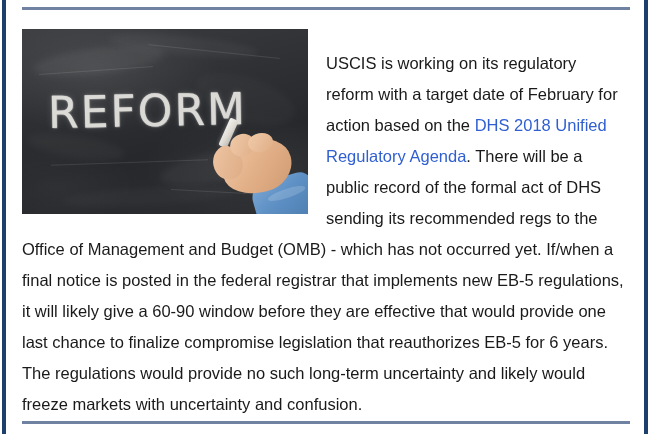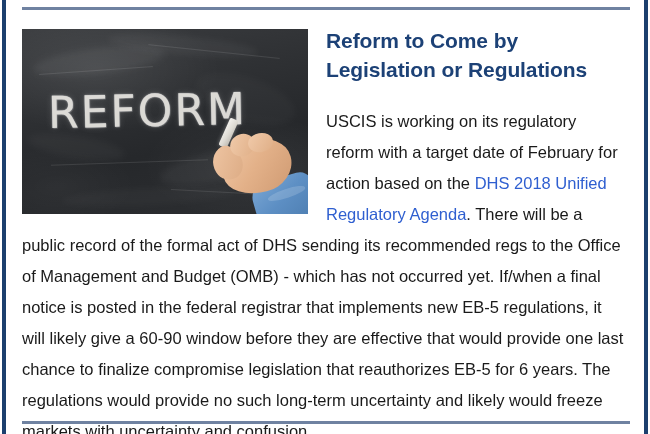--- a/index.html
+++ b/index.html
@@ -247,20 +247,19 @@
           <div class="sleeve"></div>
           <div class="sleeve-fold"></div>
           <div class="palm"></div>
           <div class="thumb"></div>
           <div class="finger f1"></div>
           <div class="finger f2"></div>
         </div>
       </div>
     </figure>
 
-    <h2 class="article-heading">Reform to Come by Legislation or Regulations</h2>
 
     <p class="article-paragraph">
       <span>USCIS is working on its regulatory reform with a target date of February for action based on the </span><a class="article-link" href="#">DHS 2018 Unified Regulatory Agenda</a><span>. There will be a public record of the formal act of DHS sending its recommended regs to the Office of Management and Budget (OMB) - which has not occurred yet. If/when a final notice is posted in the federal registrar that implements new EB-5 regulations, it will likely give a 60-90 window before they are effective that would provide one last chance to finalize compromise legislation that reauthorizes EB-5 for 6 years. The regulations would provide no such long-term uncertainty and likely would freeze markets with uncertainty and confusion.</span>
     </p>
 
   </div>
 </div>
 
 </body></html>

